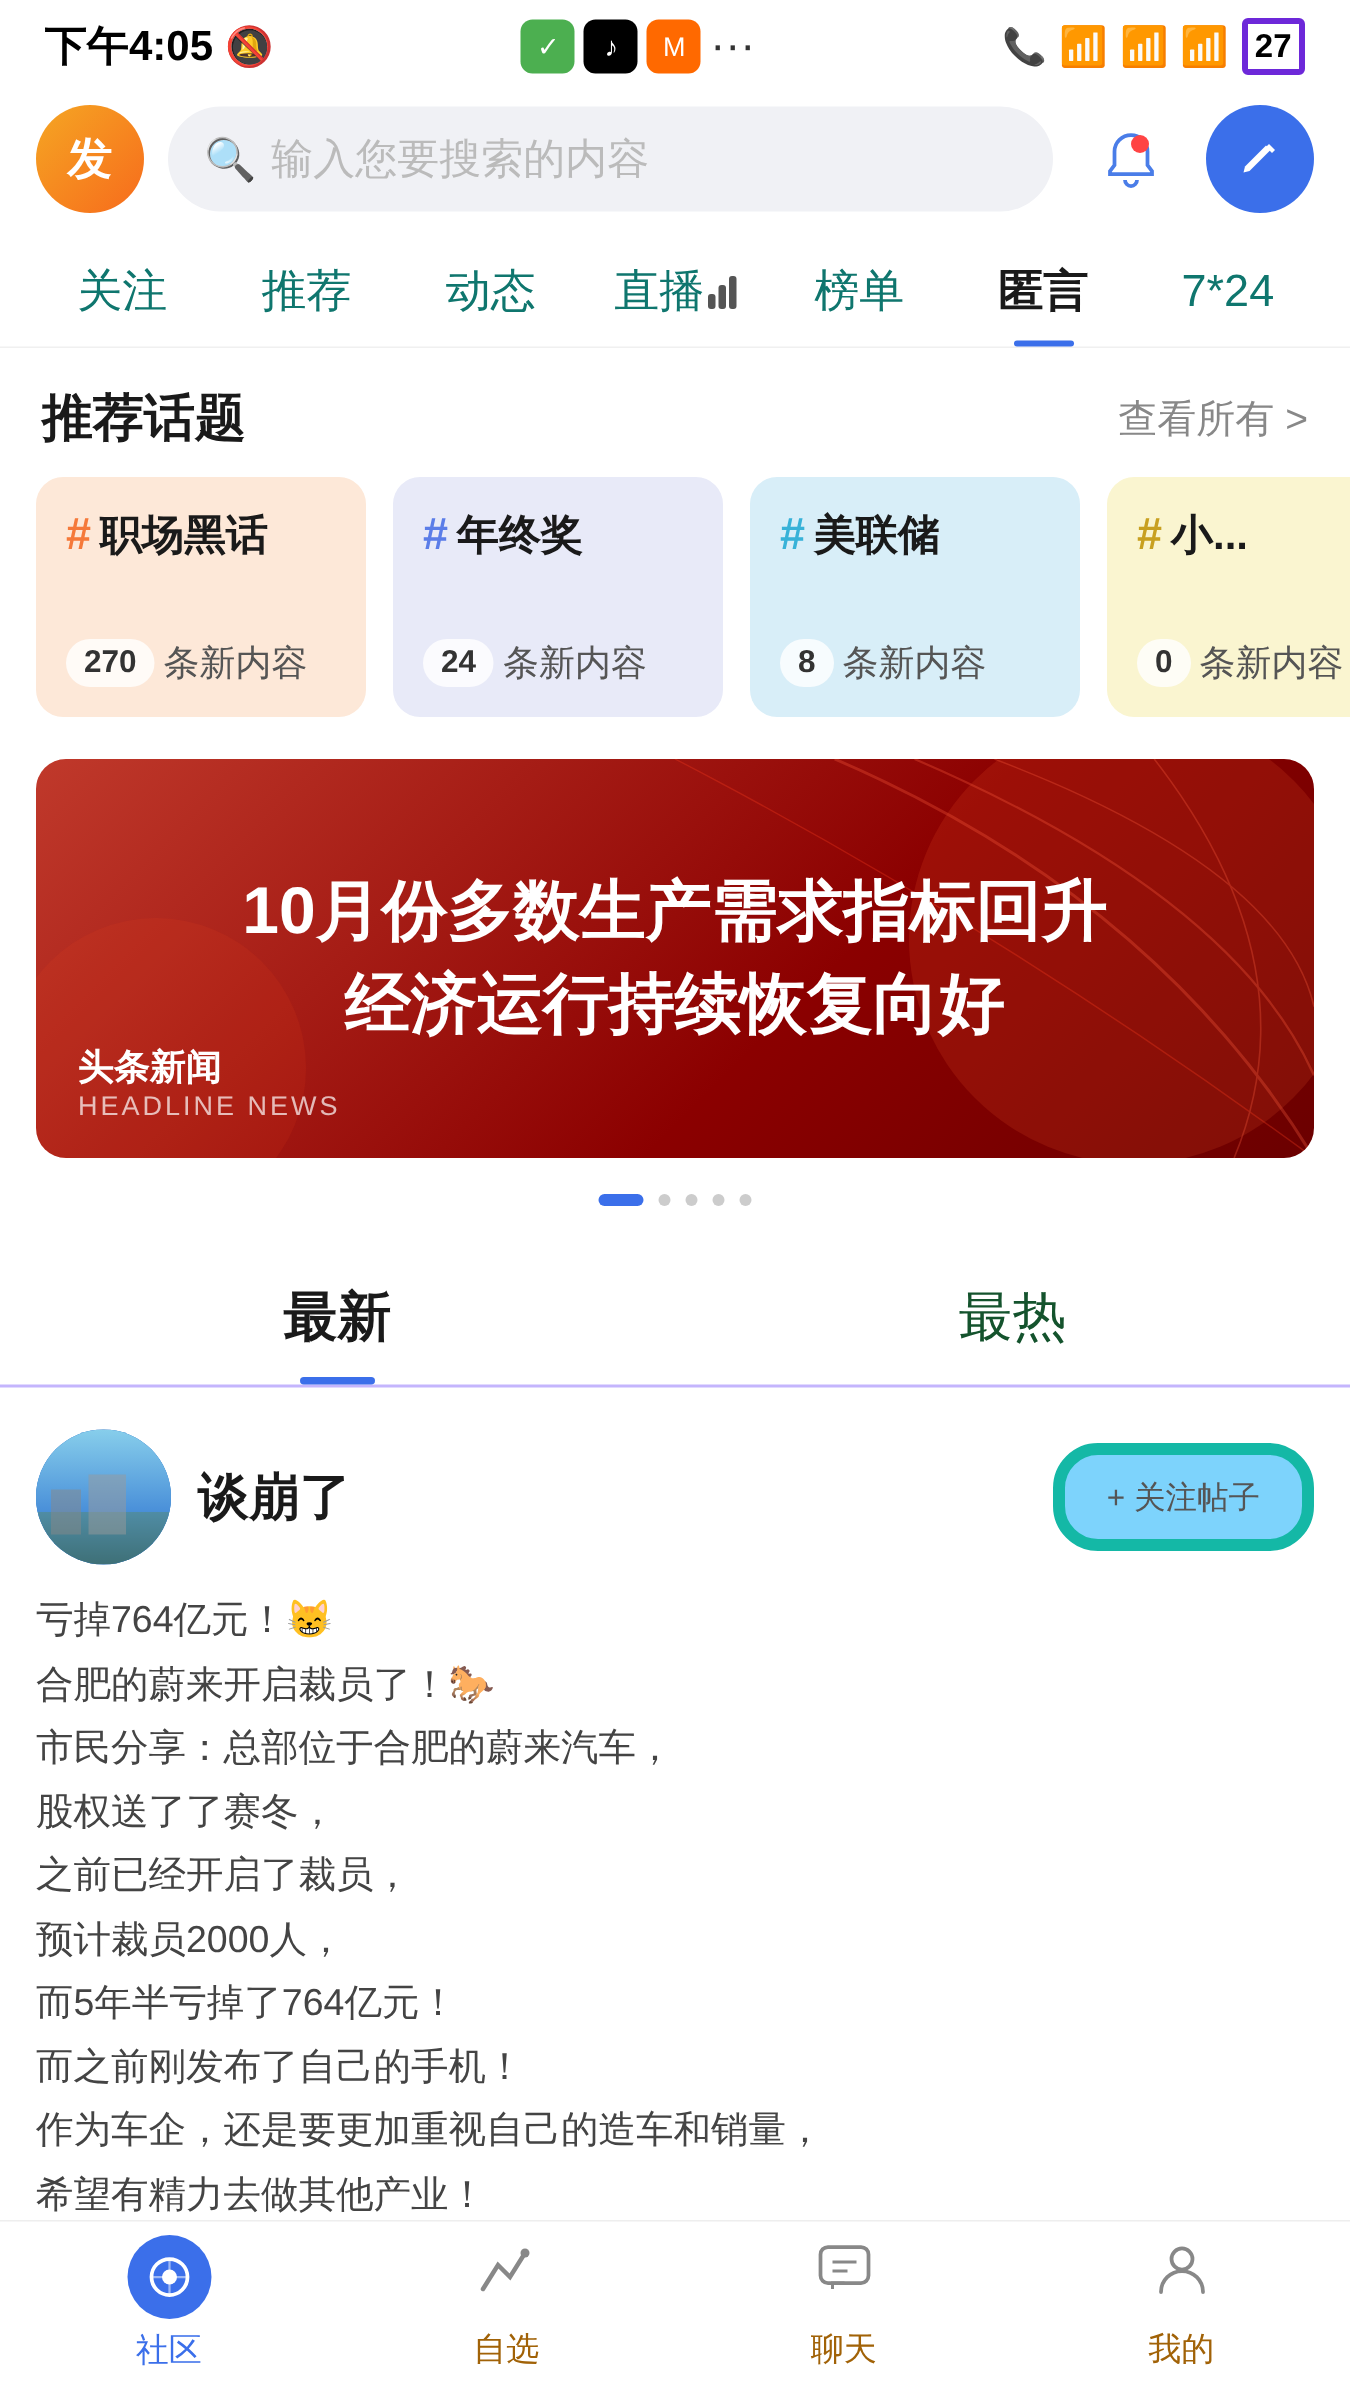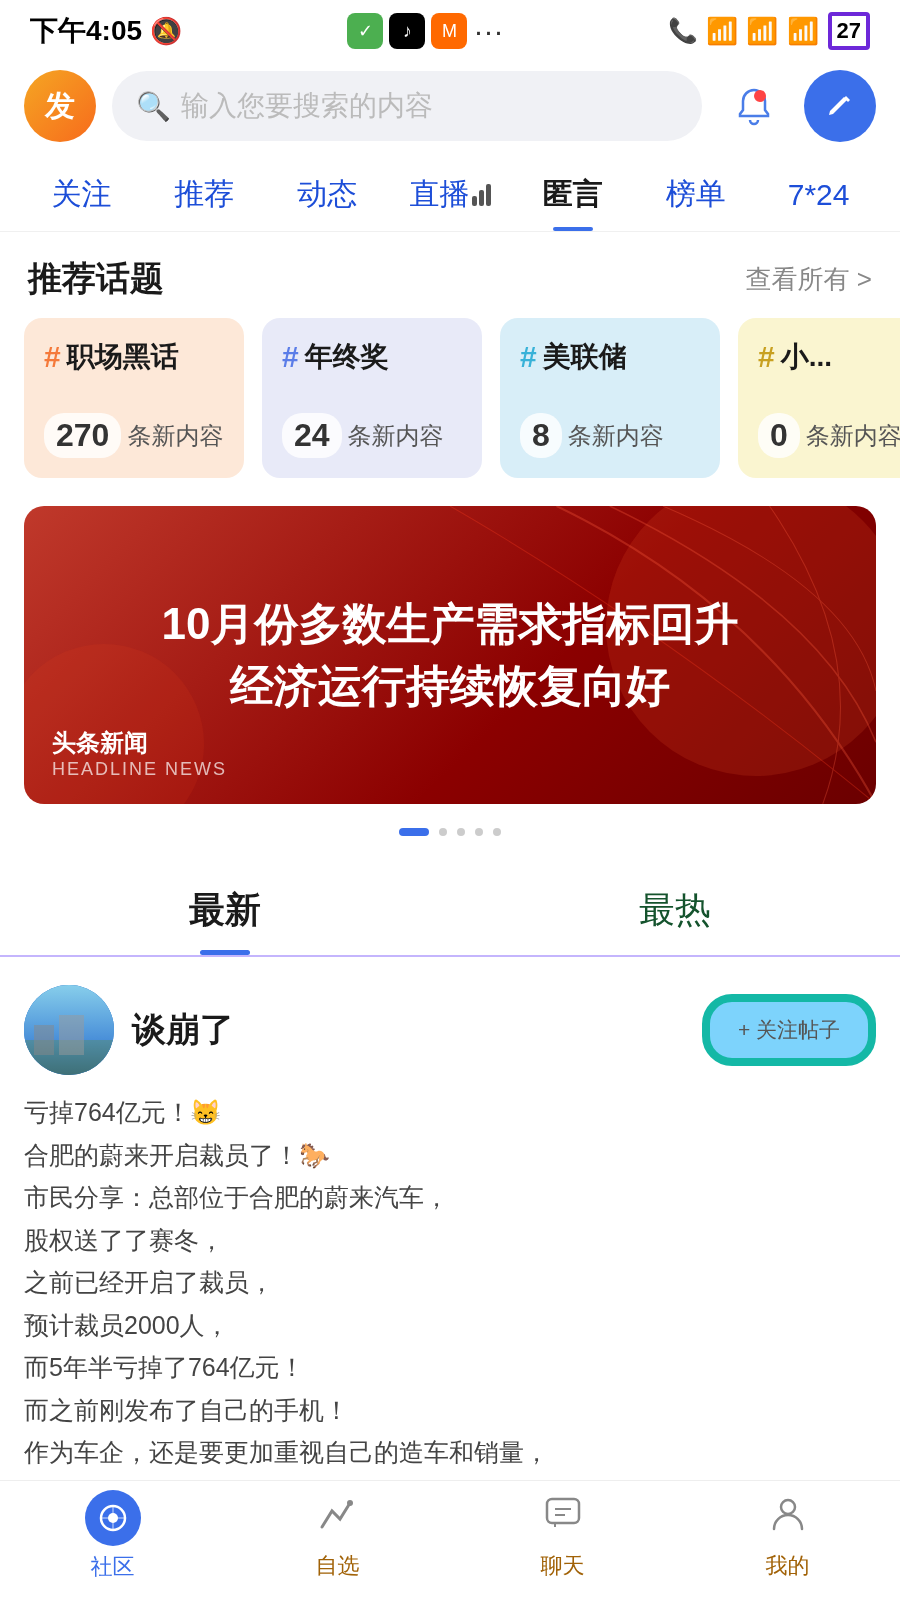--- a/index.html
+++ b/index.html
@@ -126,21 +126,21 @@
       align-items: center;
       padding: 0 20px;
       border-bottom: 1px solid #f0f0f0;
       background: #fff;
     }
     .nav-tab {
       flex: 1;
       text-align: center;
       padding: 20px 0 16px;
       font-size: 30px;
-      color: #1d4ed8;
+      color: #0f766e;
       position: relative;
       cursor: pointer;
     }
     .nav-tab.active {
       color: #1a1a1a;
       font-weight: 600;
     }
     .nav-tab.active::after {
       content: '';
       position: absolute;
@@ -230,33 +230,33 @@
       display: flex;
       align-items: center;
       gap: 6px;
       font-size: 24px;
       color: #555;
     }
     .count-badge {
       background: rgba(255,255,255,0.8);
       border-radius: 20px;
       padding: 4px 12px;
-      font-size: 32px;
+      font-size: 21px;
       font-weight: 600;
       color: #333;
     }
 
     
     .banner {
       margin: 8px 24px;
       border-radius: 20px;
       overflow: hidden;
       background: linear-gradient(135deg, #c0392b 0%, #8b0000 60%, #6b0000 100%);
       position: relative;
-      height: 298px;
+      height: 266px;
       display: flex;
       flex-direction: column;
       justify-content: center;
       align-items: center;
     }
     .banner::before {
       content: '';
       position: absolute;
       right: -30px;
       top: -30px;
@@ -509,25 +509,25 @@
   <div class="nav-tab">
     <div class="nav-tab-live">
       <span>直播</span>
       <div class="live-bars">
         <div class="live-bar" style="height:10px;"></div>
         <div class="live-bar" style="height:16px;"></div>
         <div class="live-bar" style="height:22px;"></div>
       </div>
     </div>
   </div>
+  <div class="nav-tab">
+    <span>榜单</span>
+  </div>
   <div class="nav-tab active">
     <span>匿言</span>
-  </div>
-  <div class="nav-tab">
-    <span>榜单</span>
   </div>
   <div class="nav-tab">
     <span>7*24</span>
   </div>
 </div>
 
 <div class="section-header">
   <span class="section-title">推荐话题</span>
   <span class="section-more">查看所有 &gt;</span>
 </div>

